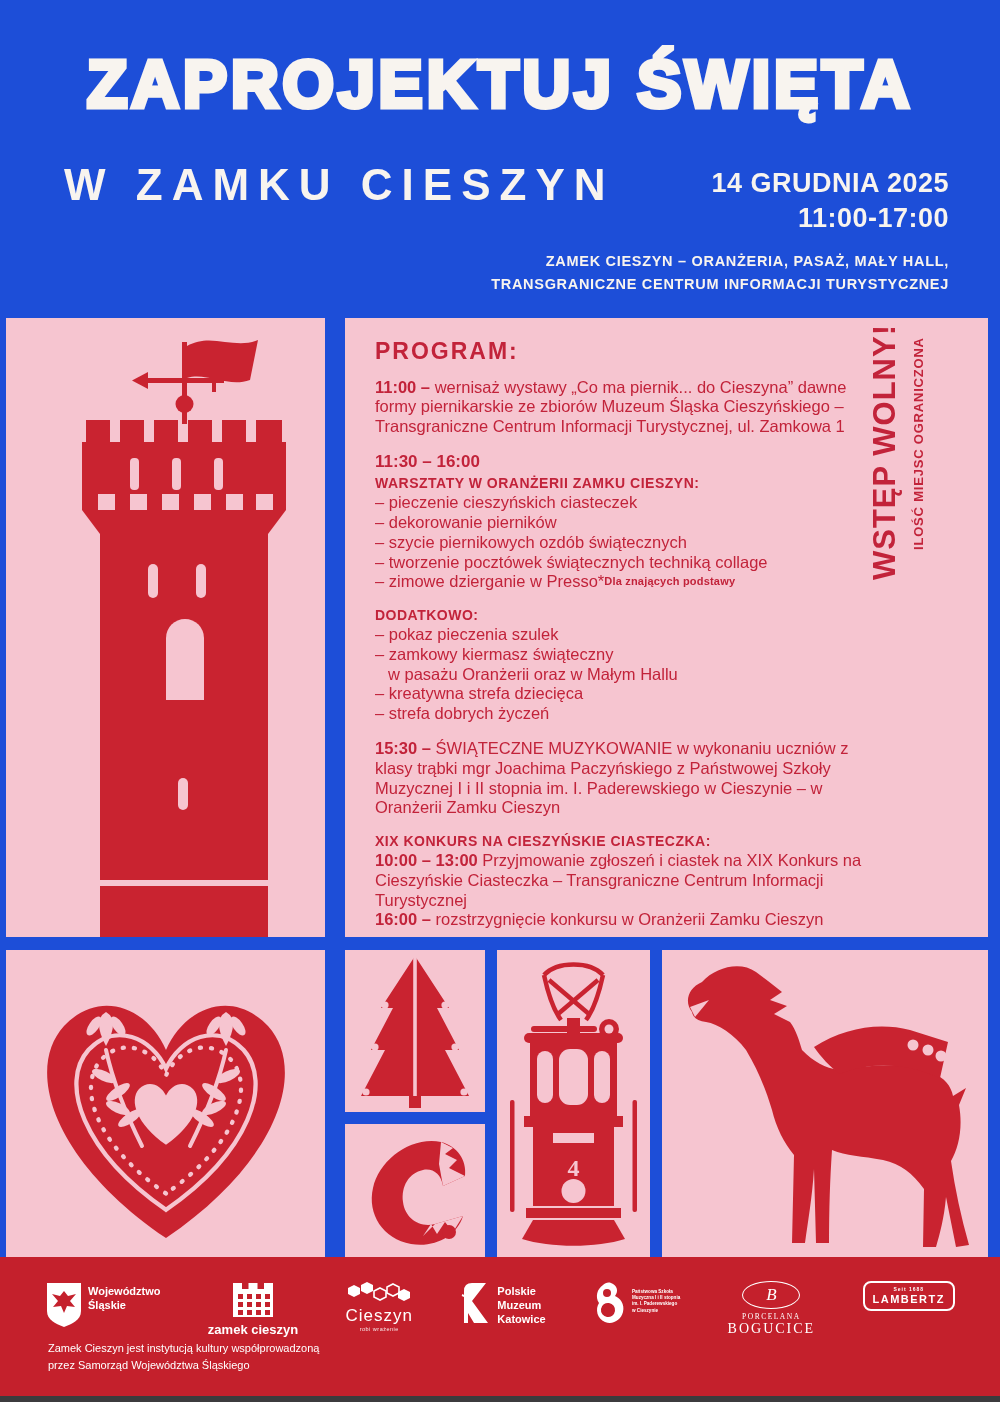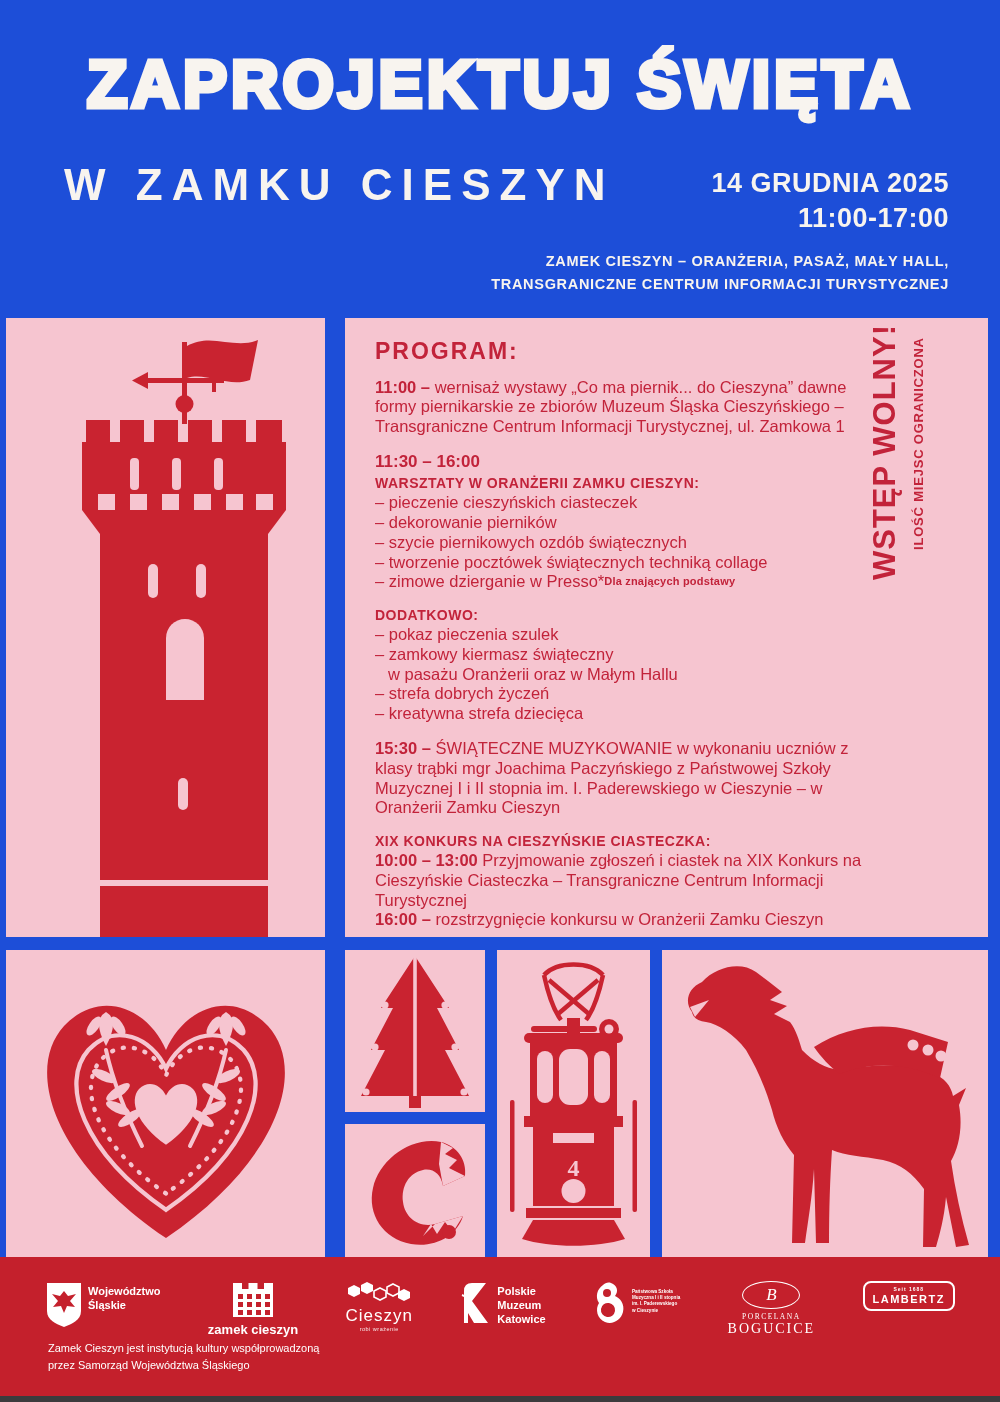--- a/index.html
+++ b/index.html
@@ -149,22 +149,22 @@
         <div class="item">
           <span>– zimowe dzierganie w Presso*</span><span class="fn">Dla znających podstawy</span>
         </div>
       </div>
 
       <div class="sec">
         <div class="subhead">DODATKOWO:</div>
         <div class="item">– pokaz pieczenia szulek</div>
         <div class="item">– zamkowy kiermasz świąteczny</div>
         <div class="item cont">w pasażu Oranżerii oraz w Małym Hallu</div>
+        <div class="item">– kreatywna strefa dziecięca</div>
         <div class="item">– strefa dobrych życzeń</div>
-        <div class="item">– kreatywna strefa dziecięca</div>
       </div>
 
       <div class="sec">
         <span class="b">15:30 –</span>
         <span>ŚWIĄTECZNE MUZYKOWANIE w wykonaniu uczniów z klasy trąbki mgr Joachima Paczyńskiego z Państwowej Szkoły Muzycznej I i II stopnia im. I. Paderewskiego w Cieszynie – w Oranżerii Zamku Cieszyn</span>
       </div>
 
       <div class="sec">
         <div class="subhead">XIX KONKURS NA CIESZYŃSKIE CIASTECZKA:</div>
         <div>

